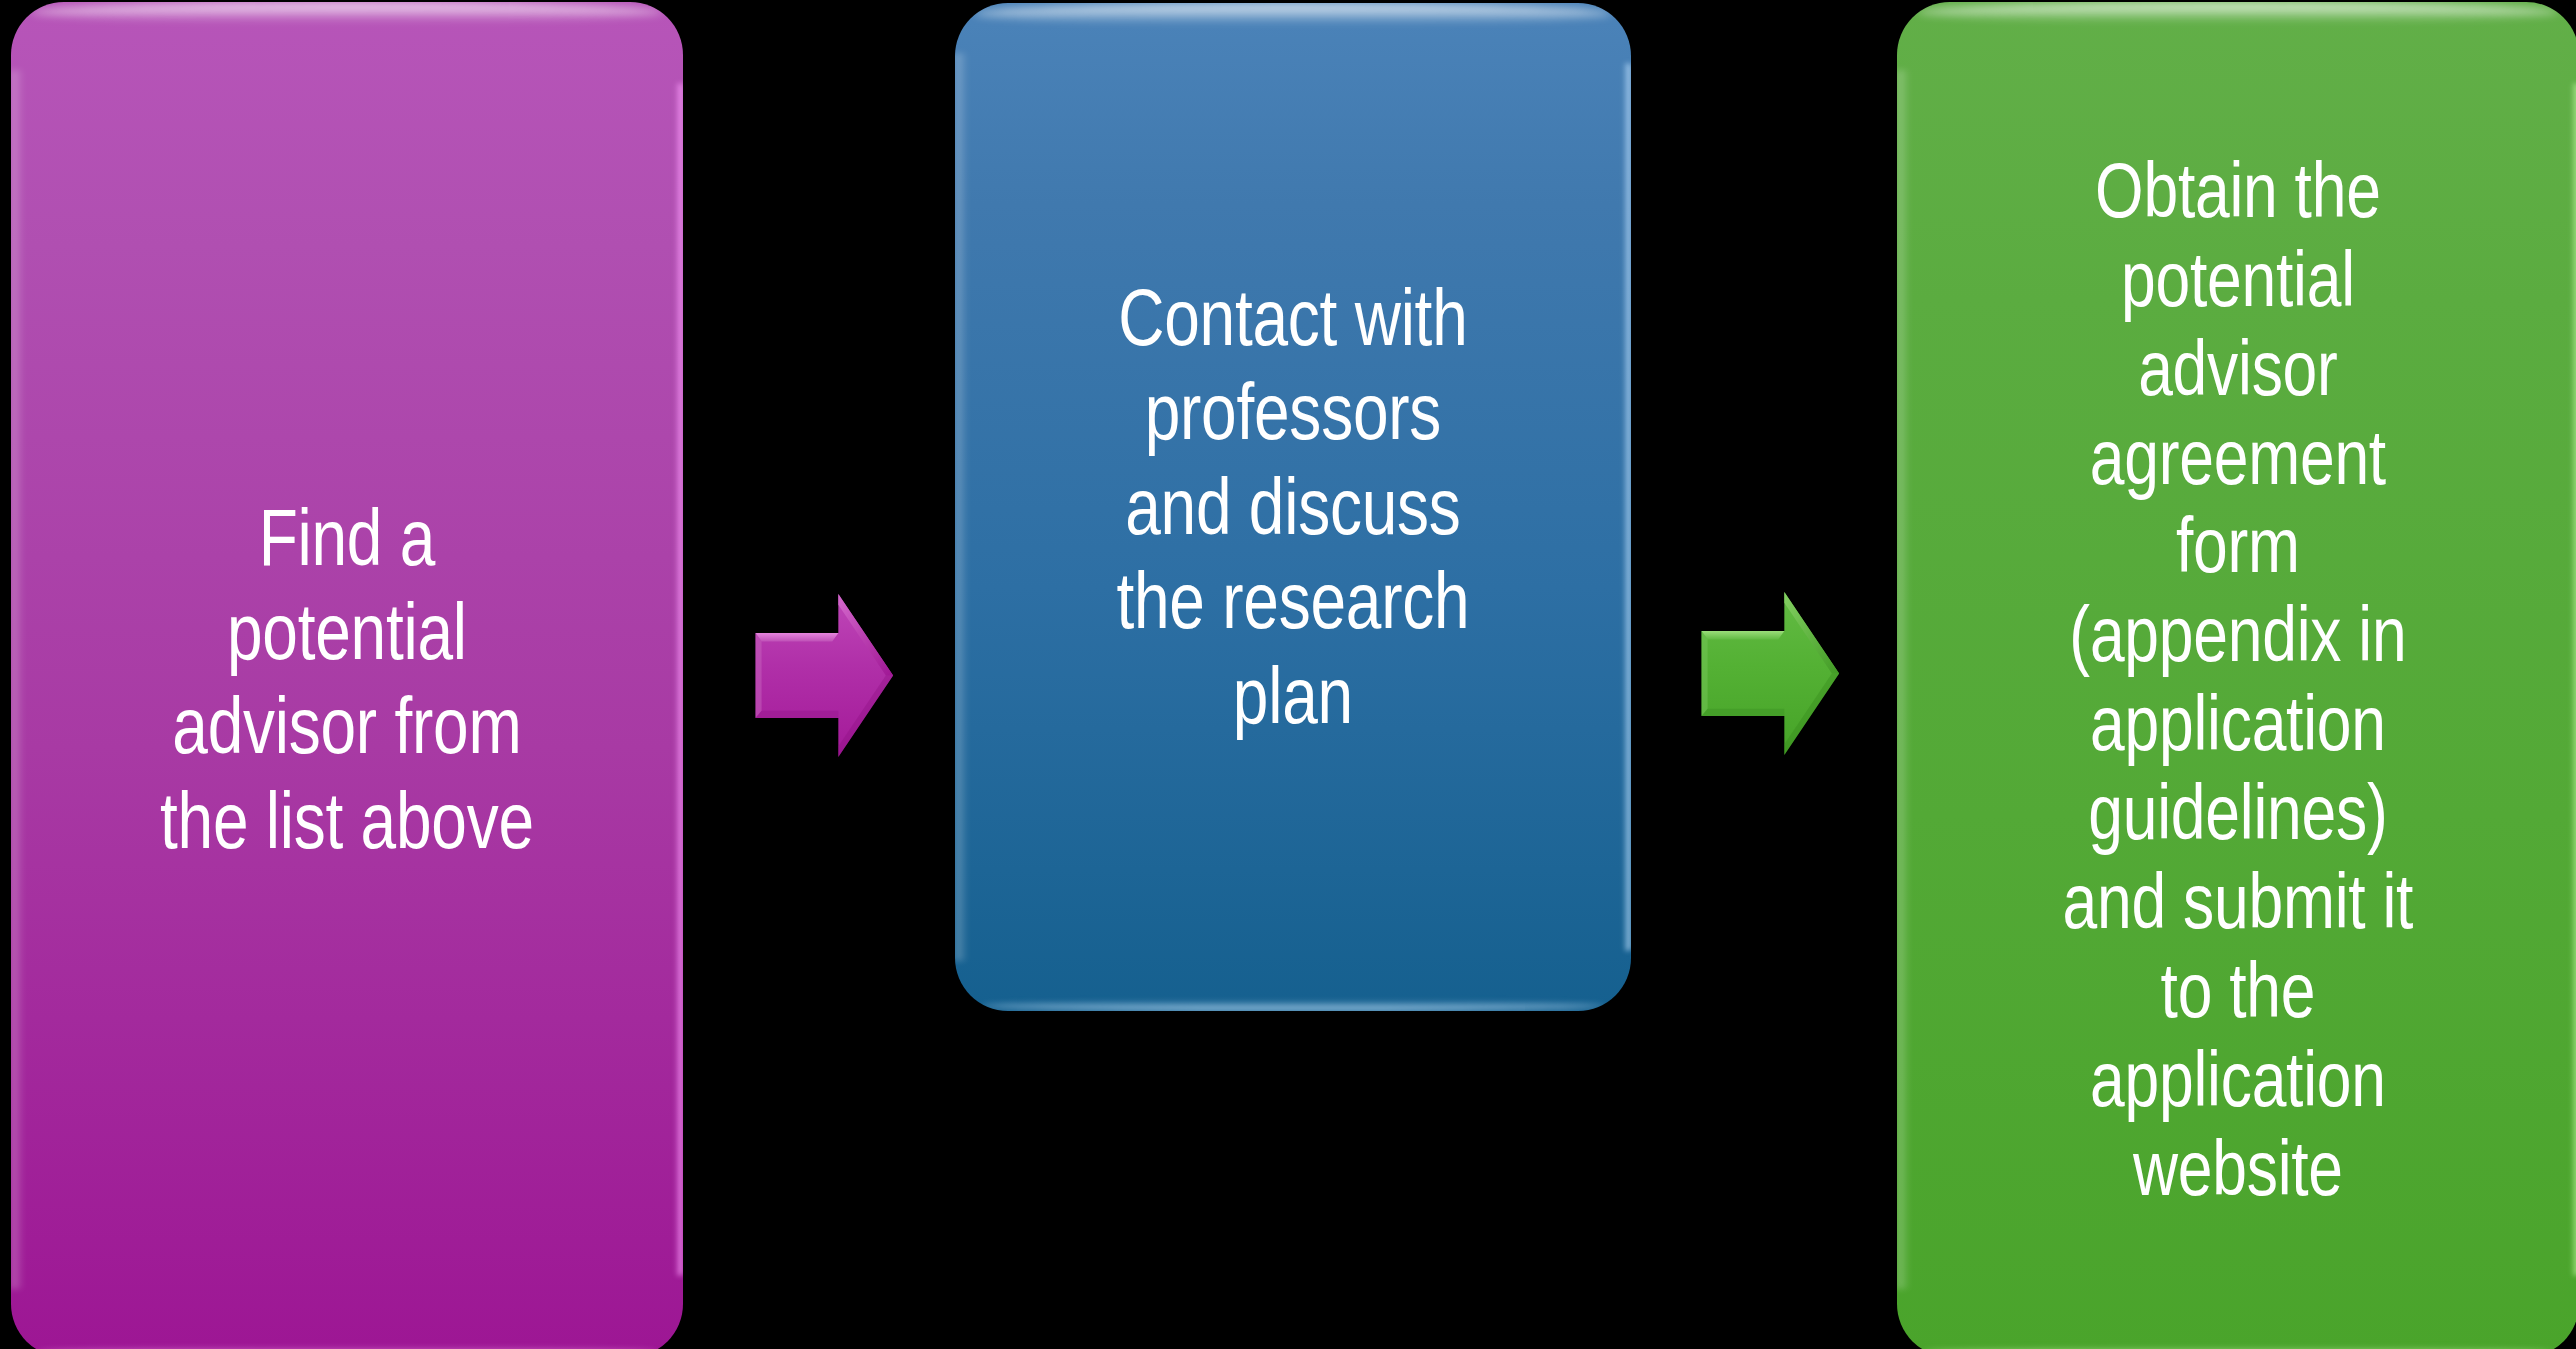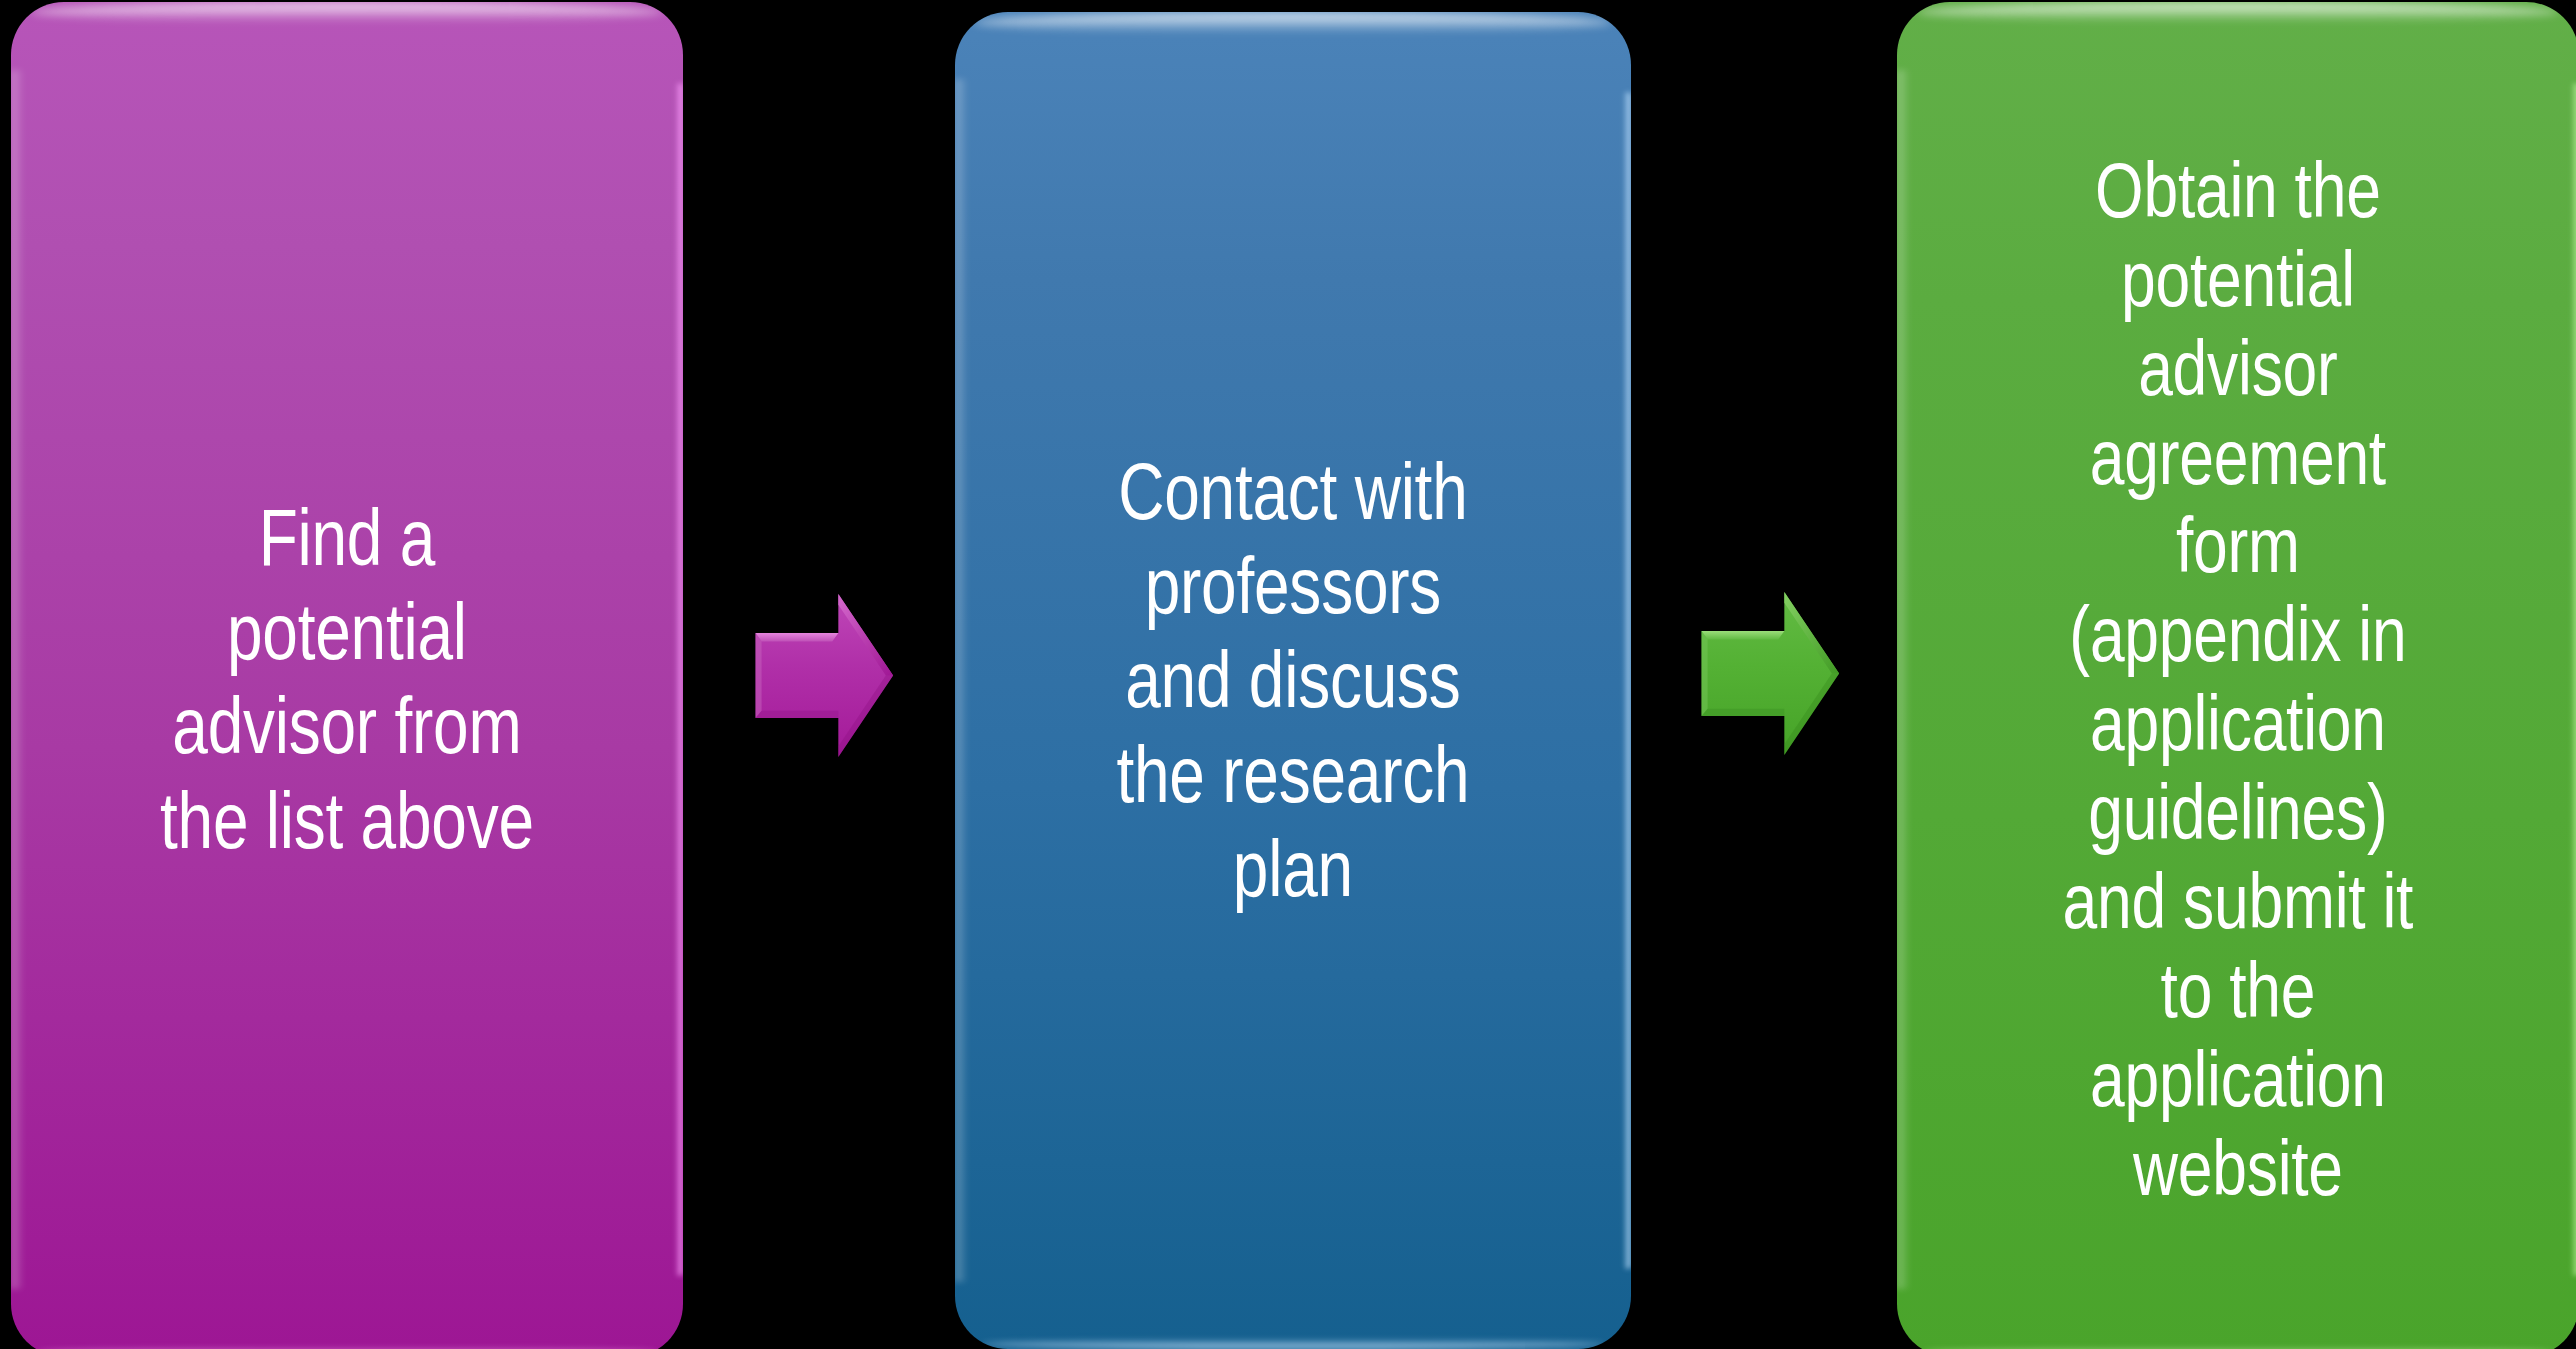--- a/index.html
+++ b/index.html
@@ -104,23 +104,22 @@
   }
   #box-advisor .edge-right  { background: linear-gradient(to left, rgba(255,160,255,0.95), rgba(255,160,255,0.0)); }
   #box-advisor .edge-bottom { background: linear-gradient(to top, rgba(255,180,255,0.85), rgba(255,180,255,0.0)); }
   #box-advisor .step-label  { font-size: 80px; width: 620px; }
 
   
   #box-contact {
     left: 955px;
     top: 3px;
     width: 676px;
-    height: 1337px;
+    height: 1008px;
     background: linear-gradient(to bottom, #4b83b9 0%, #4079ae 20%, #2d6fa4 58%, #15608f 100%);
-    margin-top: 9px;
   }
   #box-contact .edge-right  { background: linear-gradient(to left, rgba(190,225,255,0.95), rgba(190,225,255,0.0)); }
   #box-contact .edge-bottom { background: linear-gradient(to top, rgba(200,230,255,0.9), rgba(200,230,255,0.0)); }
   #box-contact .step-label  { font-size: 80px; width: 620px; }
 
   
   #box-form {
     left: 1897px;
     top: 1.8px;
     width: 682px;

